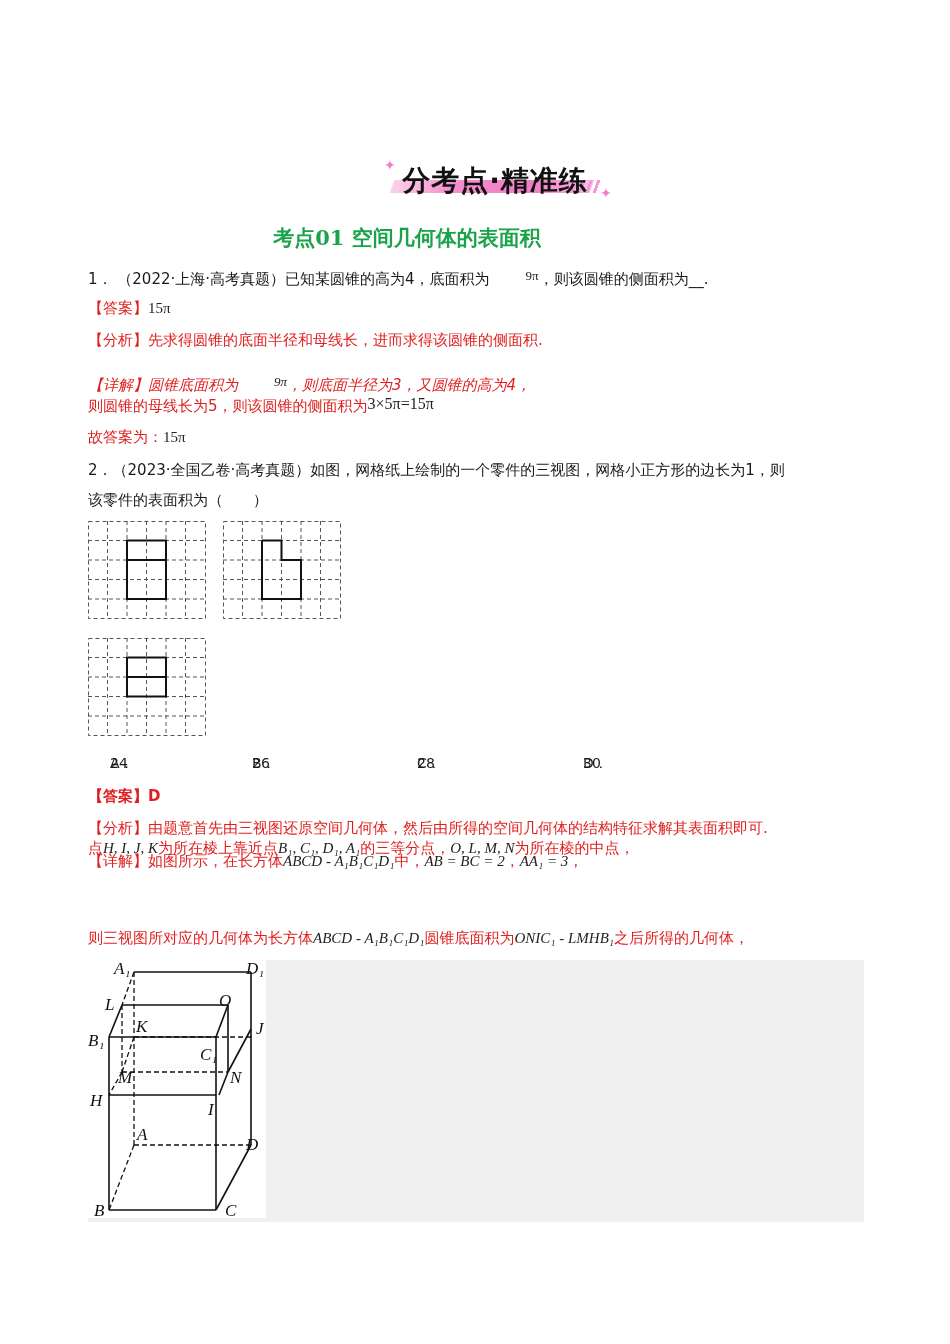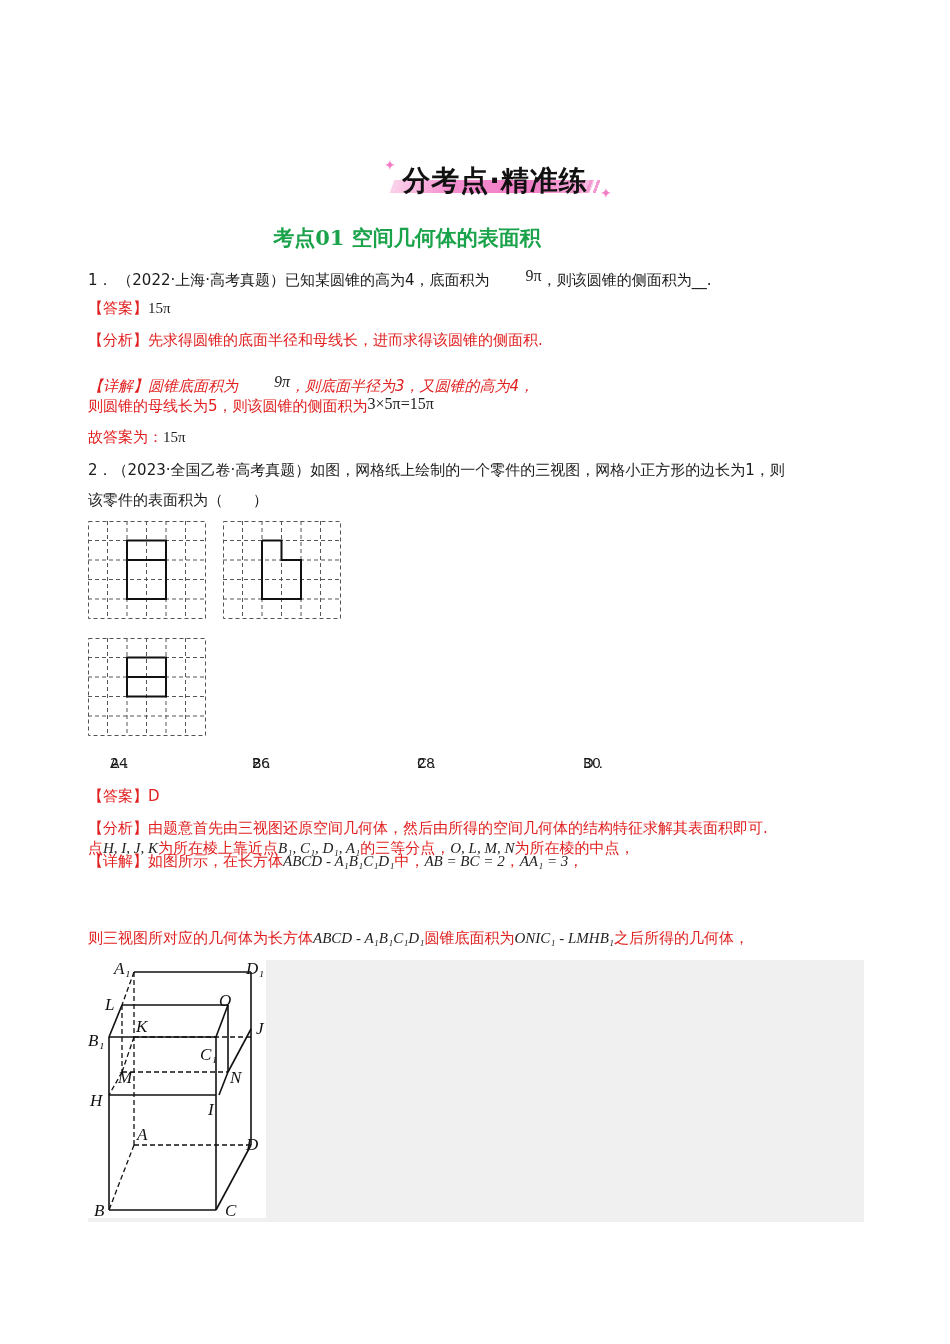--- a/index.html
+++ b/index.html
@@ -13,21 +13,21 @@
                 background:repeating-linear-gradient(110deg,#f49ad2 0 3px,transparent 3px 7px); }
   .banner-text { position:absolute; left:0; right:0; top:6px; text-align:center;
                  font-size:28px; font-weight:bold; color:#111; letter-spacing:1px; }
   .spark { position:absolute; color:#f27cc6; font-size:14px; line-height:1; }
   .section-title { left:0; width:814px; top:224px; text-align:center; color:#1aa34a;
                    font-size:21px; font-weight:bold; font-family:"DejaVu Serif","Liberation Serif",serif; }
   .line { left:88px; font-size:15px; line-height:20px; white-space:nowrap; }
   .red { color:#e02020; }
   .tag { color:#e02020; }
   .math { font-family:"Liberation Serif","DejaVu Serif",serif; color:#222; }
-  .small { font-size:16px; vertical-align:4px;padding-left:36px; }
+  .small { font-size:13px; vertical-align:4px;padding-left:36px; }
   .grid-box { position:absolute; }
   .options span { position:absolute; top:0; font-size:14px; }
   .figure-panel { left:88px; top:960px; width:776px; height:262px; background:#f0f0f0; }
   .figure-white { left:88px; top:960px; width:178px; height:258px; background:#ffffff; }
 </style>
 </head>
 <body>
 
 <div class="abs banner">
   <div class="banner-bar"></div>
@@ -130,21 +130,21 @@
   <span style="left:307px;">
       <span>C．</span>
       <span>28</span>
     </span>
   <span style="left:473px;">
       <span>D．</span>
       <span>30</span>
     </span>
 </div>
 
-<div class="abs line red" style="top:786px;">
+<div class="abs line red" style="top:786px;font-weight:bold;">
   <span>【答案】</span><span>D</span>
 </div>
 <div class="abs line red" style="top:818px;">
   <span>【分析】</span><span>由题意首先由三视图还原空间几何体，然后由所得的空间几何体的结构特征求解其表面积即可.</span>
 </div>
 <div class="abs line red" style="top:851px;">
   <span>【详解】</span><span>如图所示，在长方体</span><span class="math" style="font-style:italic;">ABCD - A₁B₁C₁D₁</span><span>中，</span><span class="math" style="font-style:italic;">AB = BC = 2</span><span>，</span><span class="math" style="font-style:italic;">AA₁ = 3</span><span>，</span>
 </div>
 <div class="abs line red" style="top:838px;">
   <span>点</span><span class="math" style="font-style:italic;">H, I, J, K</span><span>为所在棱上靠近点</span><span class="math" style="font-style:italic;">B₁, C₁, D₁, A₁</span><span>的三等分点，</span><span class="math" style="font-style:italic;">O, L, M, N</span><span>为所在棱的中点，</span>

